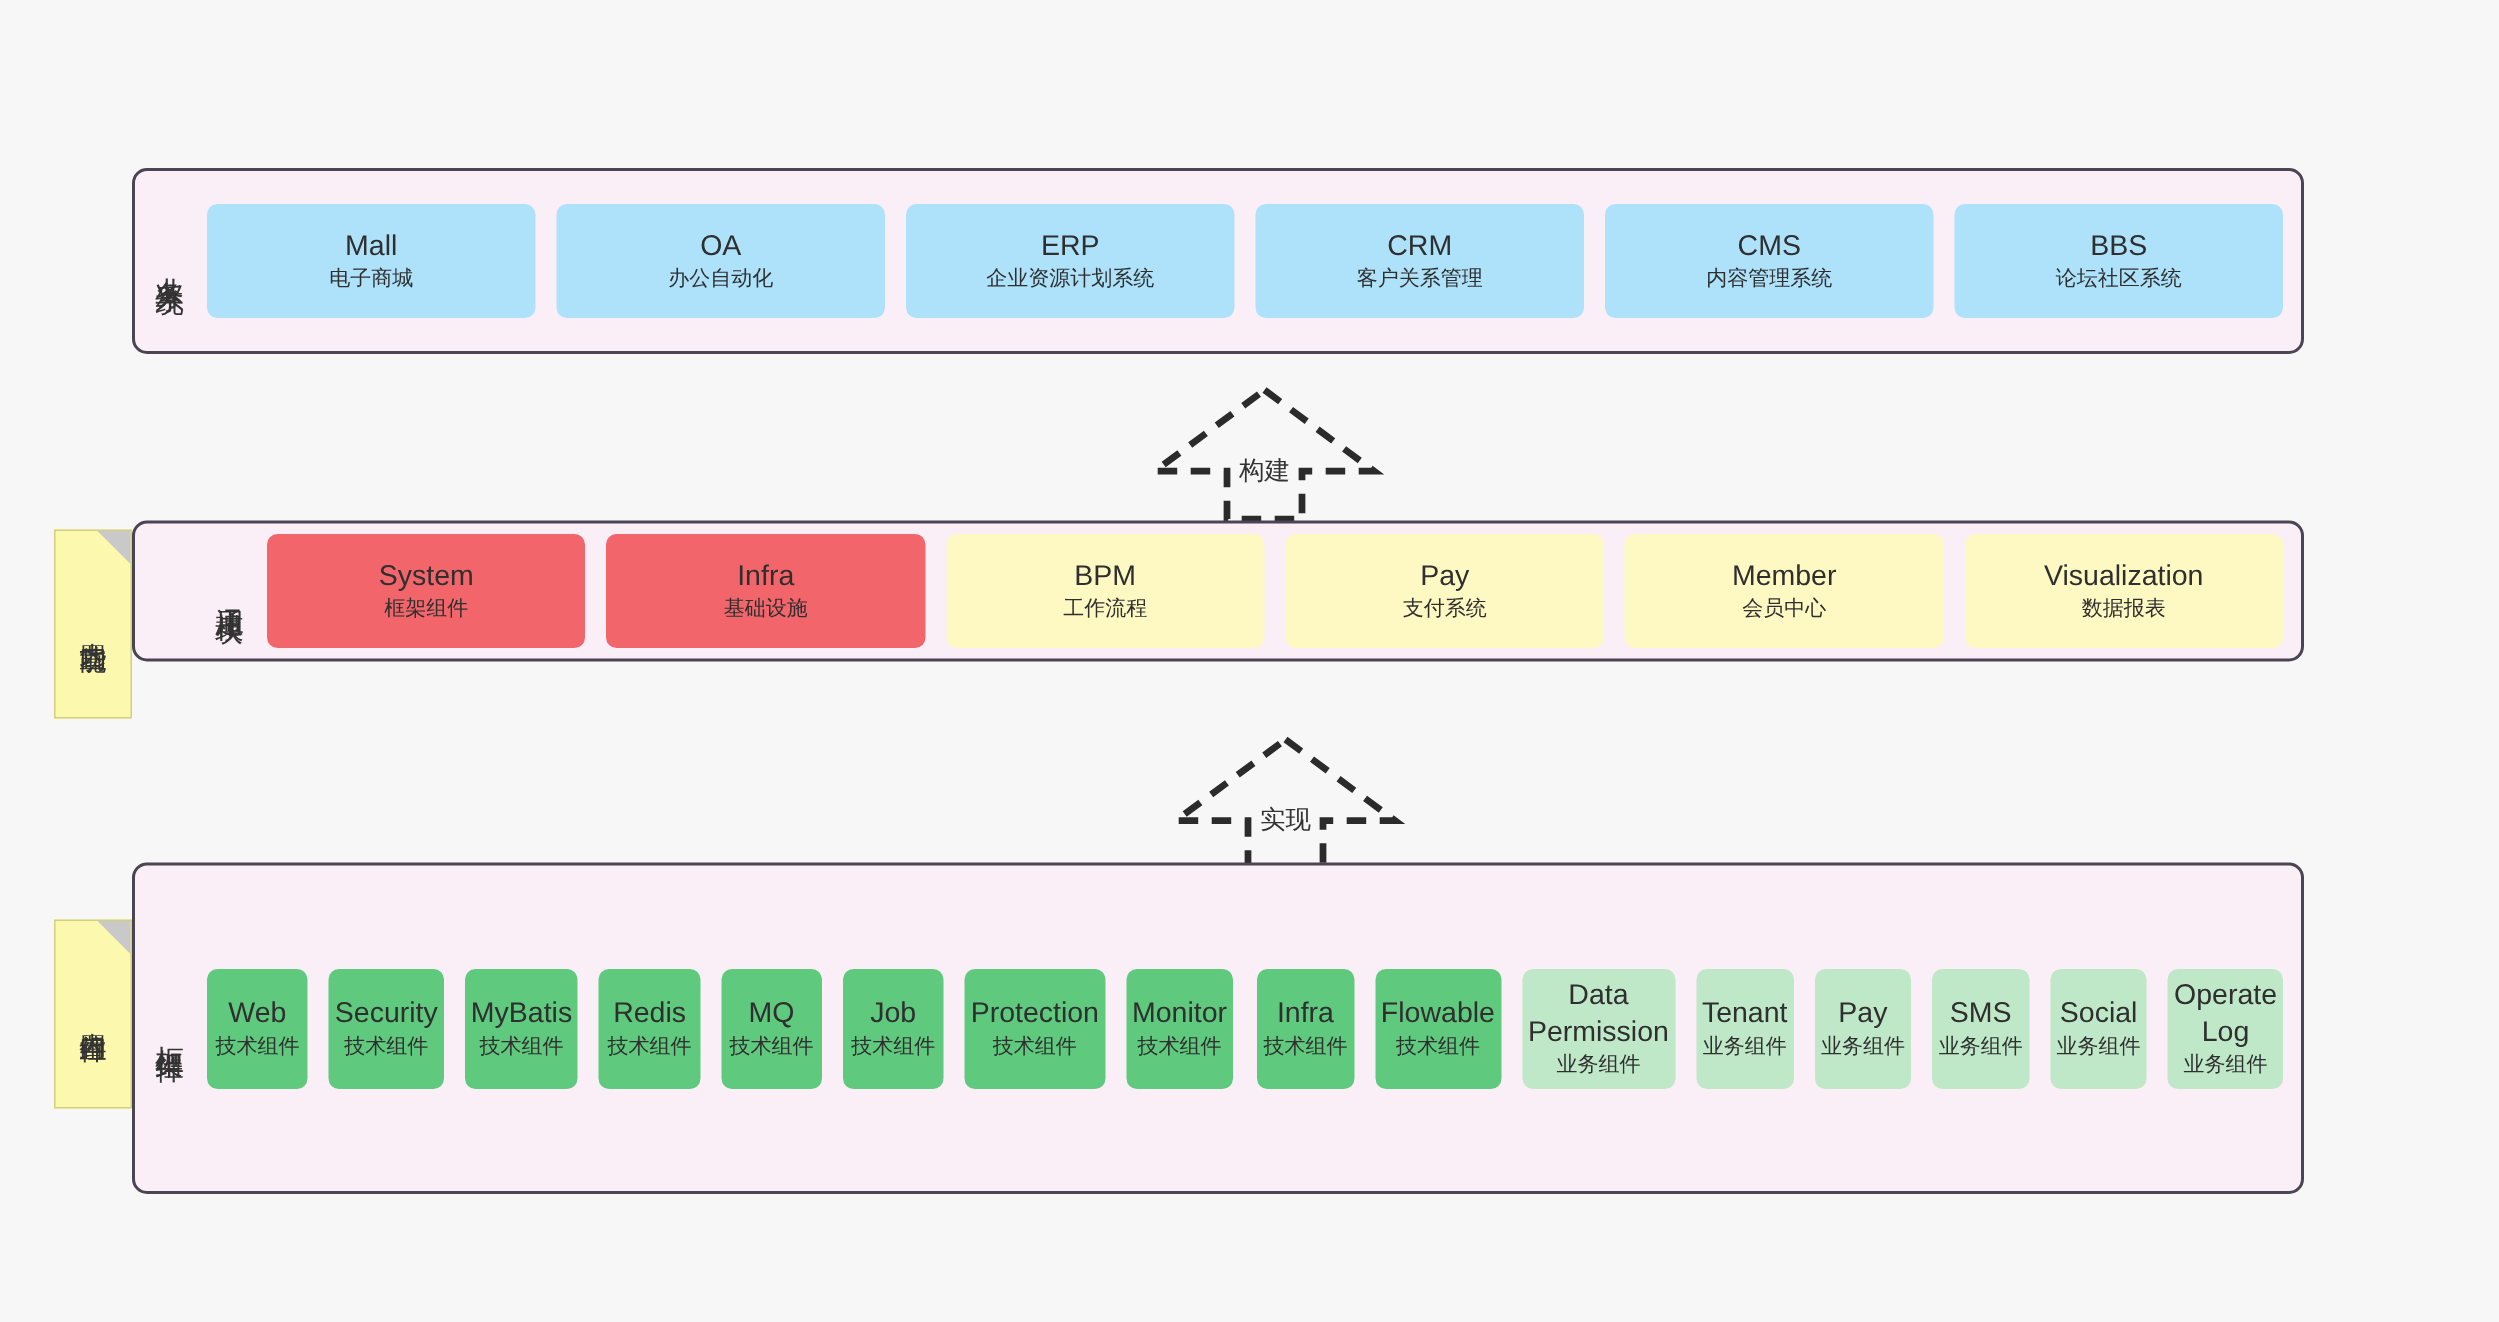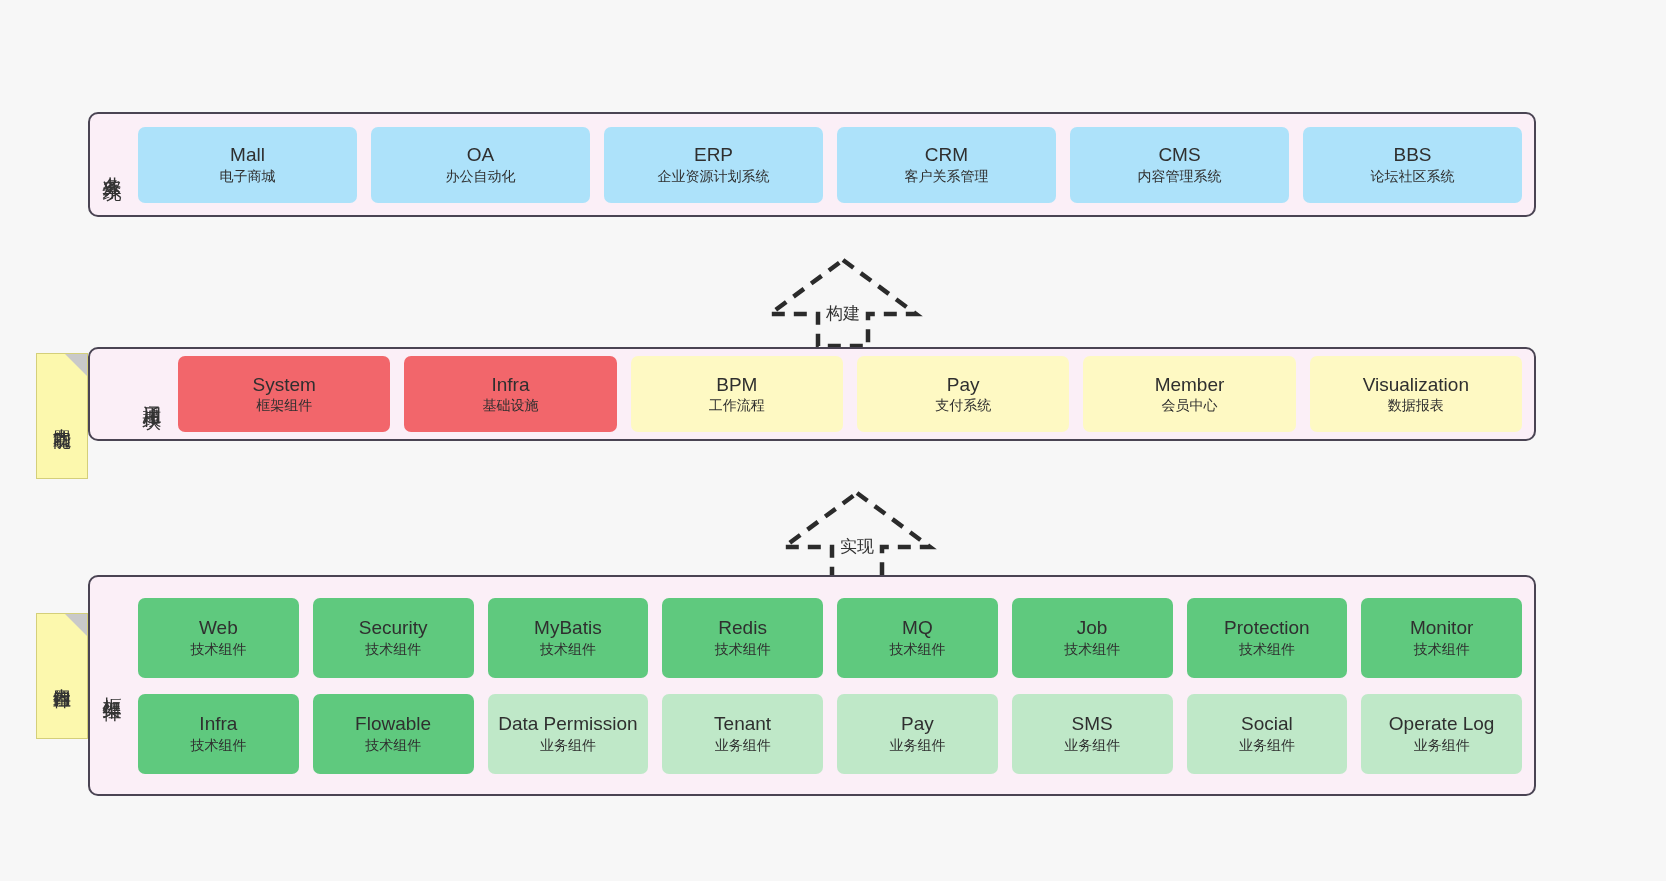--- a/index.html
+++ b/index.html
@@ -35,21 +35,21 @@
     white-space: nowrap;
   }
   .layer-body {
     flex: 1 1 auto;
     display: flex;
     align-items: center;
     gap: 14px;
     padding: 0 12px 0 4px;
   }
   .layer-body.two-rows {
-    flex-direction: column;
+    flex-direction: row;
     justify-content: center;
     gap: 16px;
     padding: 14px 12px 14px 4px;
   }
   .row {
     display: flex;
     width: 100%;
     gap: 14px;
   }
 
@@ -69,21 +69,21 @@
   .box .en { font-size: 19px; }
   .box .cn { font-size: 14px; }
 
   .box-blue        { background: #ade2fa; }
   .box-red         { background: #f2666b; }
   .box-pink        { background: #fef9c3; }
   .box-green       { background: #5fc97e; }
   .box-lightgreen  { background: #bfe8c8; }
 
   
-  #layer-business  { left: 88px;  top: 112px;  width: 1448px; height: 105px; align-items: center; }
+  #layer-business  { left: 88px;  top: 112px;  width: 1448px; height: 124px; align-items: center; }
   #layer-business .box { height: 76px; }
 
   #layer-common    { left: 88px;  top: 347px;  width: 1448px; height: 94px; padding-left: 40px; }
   #layer-common .box { height: 76px; }
 
   #layer-framework { left: 88px;  top: 575px;  width: 1448px; height: 221px; }
   #layer-framework .box { height: 80px; }
 
   
   .note {

